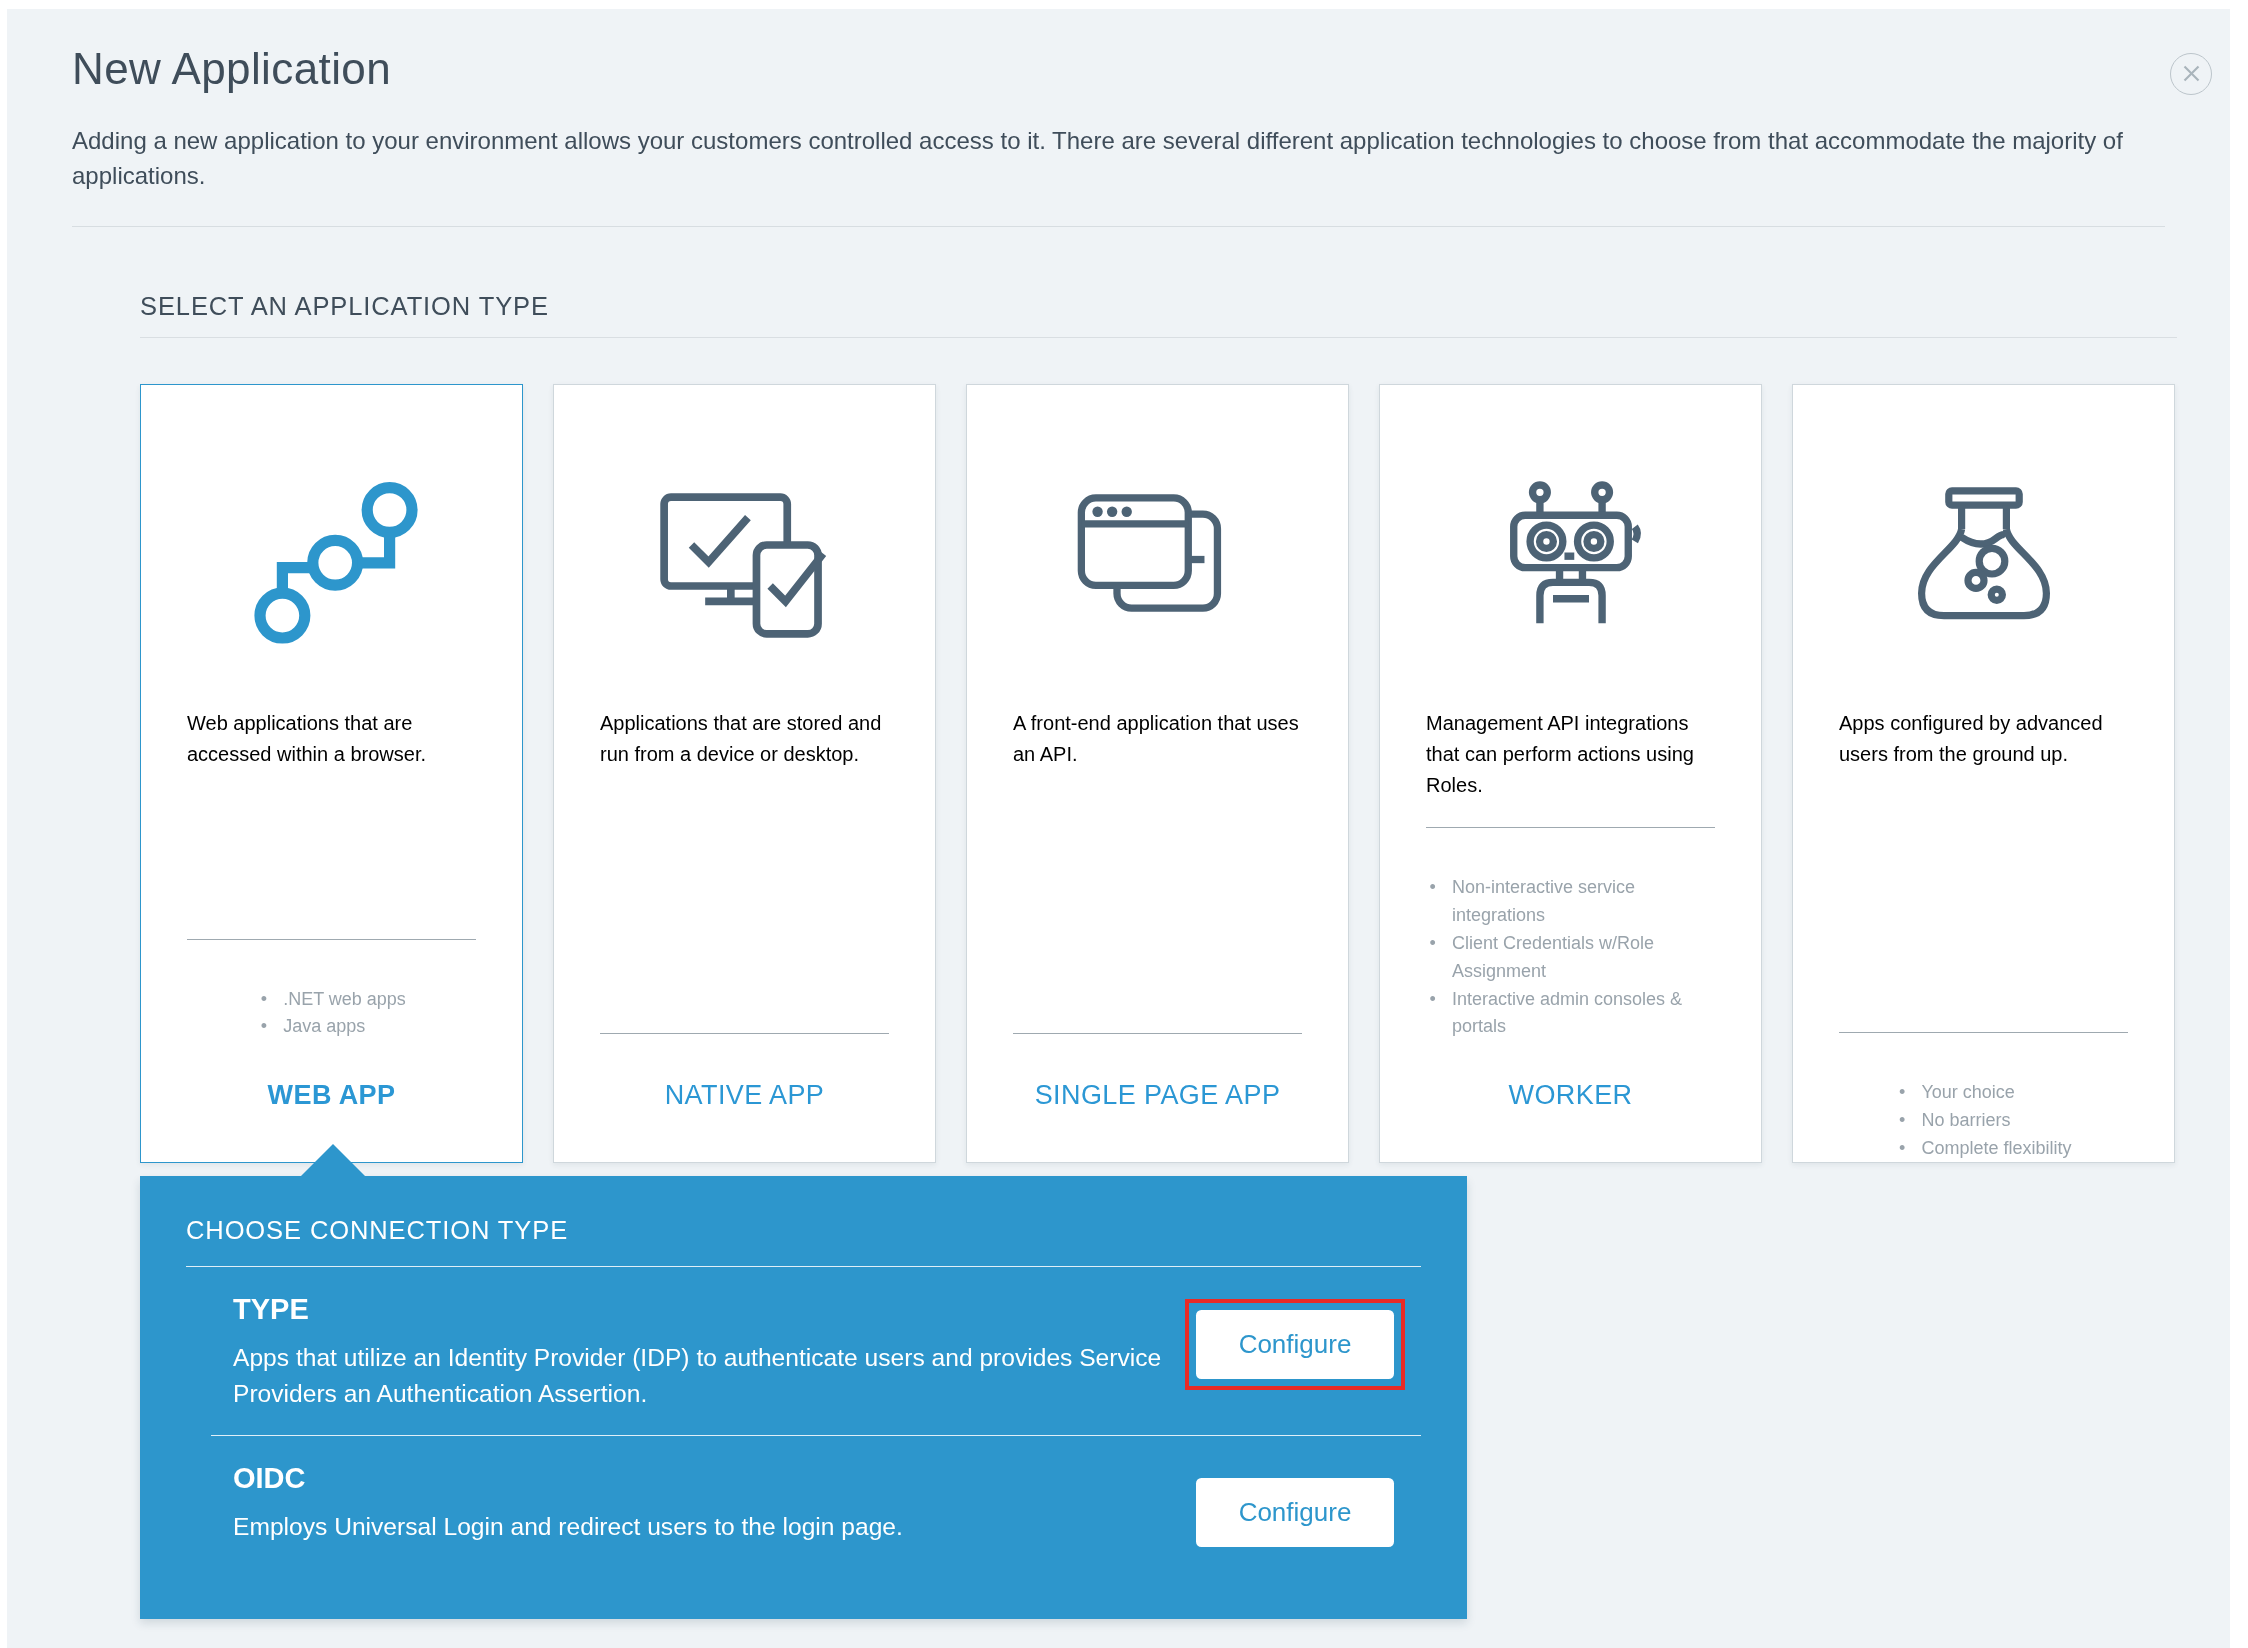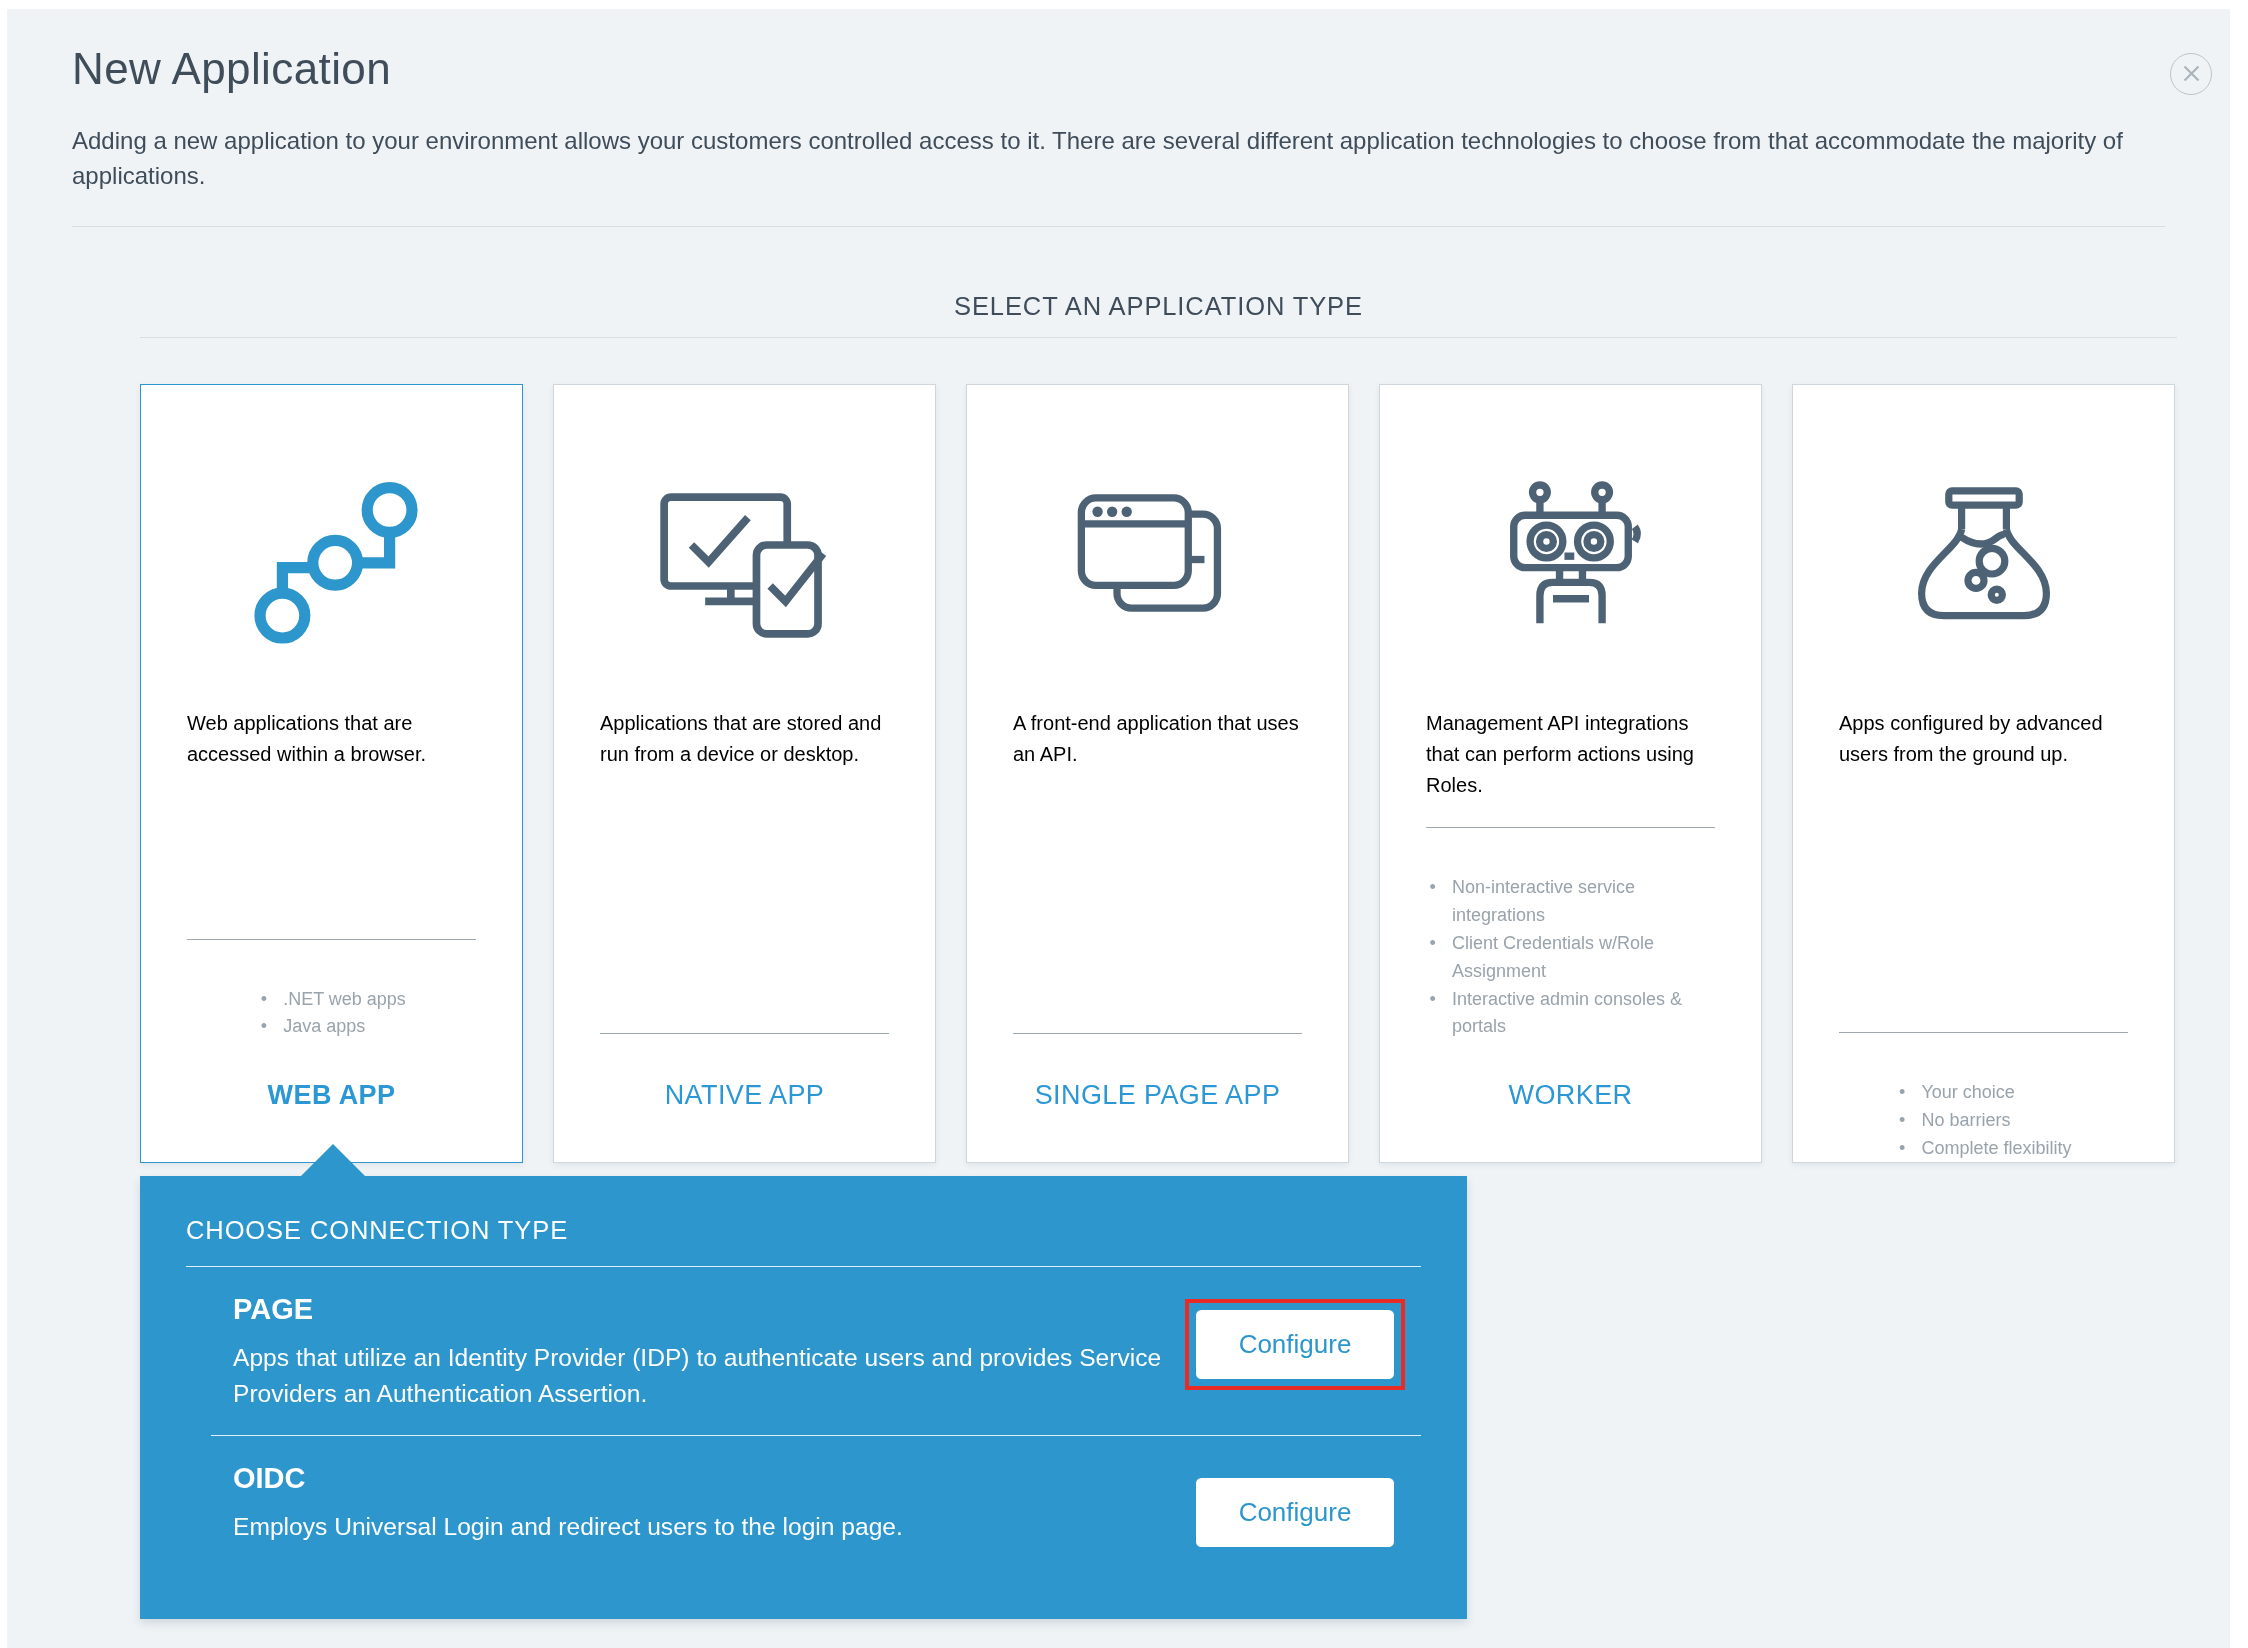--- a/index.html
+++ b/index.html
@@ -35,21 +35,21 @@
   }
   .close-btn svg{display:block;}
   .intro{
     margin:30px 0 8px 0;font-size:24px;line-height:1.45;color:var(--ink);max-width:2098px;
   }
   .hr{border:none;border-top:1.8px solid #d7dde1;margin:33px 0 0 0;}
 
   
   .section{margin:65px 0 0 68px;width:2037px;}
   .select-heading{
-    margin:0;font-size:25.5px;font-weight:400;color:var(--ink);letter-spacing:0.9px;text-align:center;
+    margin:0;font-size:25.5px;font-weight:400;color:var(--ink);letter-spacing:0.9px;
   }
   .section-hr{border:none;border-top:0.9px solid #d9dee2;margin:16px 0 0 0;}
 
   
   .cards{display:flex;gap:30px;margin-top:46px;}
   .card{
     width:383px;height:779px;background:#fff;border:0.9px solid #cfd7dc;
     box-shadow:0 1.8px 5.3px rgba(40,60,80,.08);
     display:flex;flex-direction:column;padding:0 46px;position:relative;cursor:pointer;
   }
@@ -207,21 +207,21 @@
             <div class="bullet-wrap"><ul class="bullets"><li>Your choice</li><li>No barriers</li><li>Complete flexibility</li></ul></div>
           </div>
         </div>
 
       <div class="panel">
         <h3 class="panel-heading">CHOOSE CONNECTION TYPE</h3>
         <hr class="panel-divider">
         <div id="options">
             <div class="option">
               <div class="option-left">
-                <h4 class="option-title">PAGE</h4>
+                <h4 class="option-title">TYPE</h4>
                 <p class="option-desc">Apps that utilize an Identity Provider (IDP) to authenticate users and provides Service Providers an Authentication Assertion.</p>
               </div>
               <div class="btn-box highlighted"><button class="configure-btn">Configure</button></div>
             </div>
             <hr class="option-divider">
             <div class="option">
               <div class="option-left">
                 <h4 class="option-title">OIDC</h4>
                 <p class="option-desc">Employs Universal Login and redirect users to the login page.</p>
               </div>

